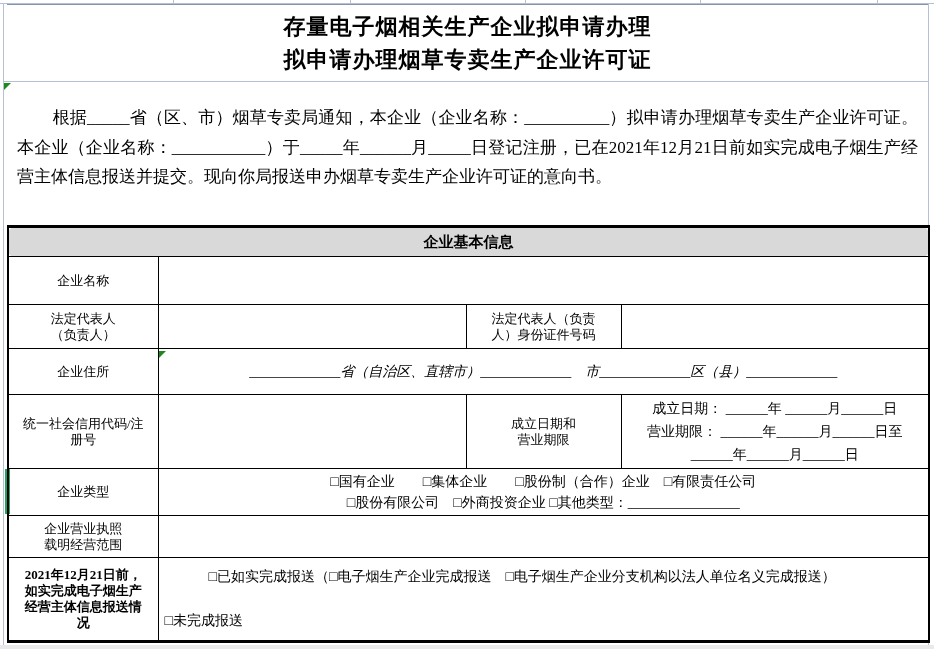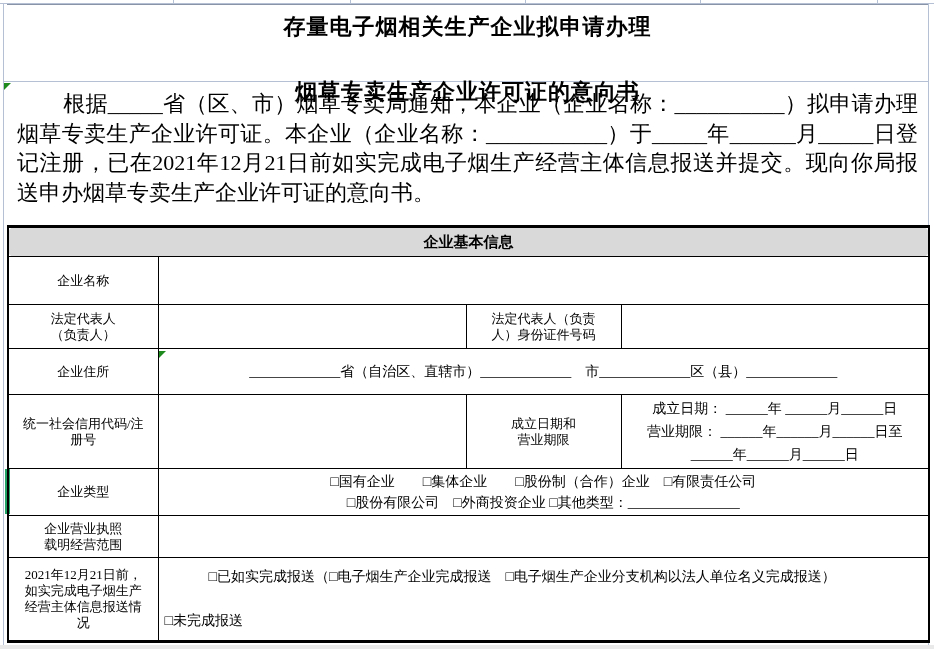--- a/index.html
+++ b/index.html
@@ -19,38 +19,38 @@
   .cell-flag { position:absolute; width:0; height:0;
     border-top:7px solid #1e8a1e; border-right:7px solid transparent; }
   .flag-intro { left:4px; top:83px; }
   .flag-address { left:159px; top:351px; }
   .accent-bar { position:absolute; left:5px; top:469px; width:5px; height:45px; background:#21a366; }
 
   
   .title-block { position:absolute; left:7px; top:4px; width:921px; height:77px;
     display:flex; flex-direction:column; justify-content:center; align-items:center;
     border-top:1px solid #8a94a8; }
-  .title-line { font-size:22px; font-weight:bold; line-height:33px; letter-spacing:1px;margin-top:32px; }
+  .title-line { font-size:22px; font-weight:bold; line-height:33px; letter-spacing:1px; }
 
   
-  .intro-block { position:absolute; left:7px; top:82px; width:921px; height:143px;
-    padding:7px 10px 0 10px; font-size:22px; line-height:29.5px;
+  .intro-block { position:absolute; left:7px; top:96px; width:921px; height:143px;
+    padding:7px 10px 0 10px; font-size:17px; line-height:29.5px;
     text-align:justify; text-indent:2.1em; }
 
   
   table.form { position:absolute; left:7px; top:225px; width:921px;
     border-collapse:collapse; table-layout:fixed;
     border:2px solid #000; border-top-width:3px; border-bottom-width:3px; }
   table.form td, table.form th { border:1px solid #000; vertical-align:middle; overflow:hidden; }
   th.section-header { height:28px; background:#d9d9d9; font-size:15px; font-weight:bold;
     text-align:center; border-bottom:2px solid #000;border-radius:7px; }
   td.lbl { text-align:center; font-size:13px; line-height:16px; white-space:pre-line; padding:2px; }
   td.val { font-size:14px; padding:2px 6px; }
-  td.val-center { text-align:center; }
-  .small-lbl { font-size:12.5px; line-height:15.5px; }
+  td.val-center { text-align:center;font-style:italic; }
+  .small-lbl { font-size:12.5px; line-height:15.5px;font-weight:bold; }
   .date-line { line-height:23px; white-space:nowrap;text-align:center; }
   .date-line-center { text-align:center; }
   .type-line { line-height:21px; white-space:nowrap; text-align:center; }
   .report-line1 { line-height:20px; white-space:nowrap;margin-left:44px; }
   .report-line2 { line-height:20px; margin-top:24px; }
 </style>
 </head>
 <body>
 
 <div class="page">
@@ -65,21 +65,21 @@
   <div class="gridline grid-stub" style="left:700px;"></div>
   <div class="gridline grid-stub" style="left:877px;"></div>
   <div class="bottom-strip"></div>
 
   <div class="cell-flag flag-intro"></div>
   <div class="cell-flag flag-address"></div>
   <div class="accent-bar"></div>
 
   <div class="title-block">
     <div class="title-line">存量电子烟相关生产企业拟申请办理</div>
-    <div class="title-line">烟草专卖生产企业许可证的意向书</div>
+    <div class="title-line">拟申请办理烟草专卖生产企业许可证</div>
   </div>
 
   <div class="intro-block">根据_____省（区、市）烟草专卖局通知，本企业（企业名称：__________）拟申请办理烟草专卖生产企业许可证。本企业（企业名称：___________）于_____年______月_____日登记注册，已在2021年12月21日前如实完成电子烟生产经营主体信息报送并提交。现向你局报送申办烟草专卖生产企业许可证的意向书。</div>
 
   <table class="form">
     <colgroup>
       <col style="width:150px">
         <col style="width:308px">
         <col style="width:155px">
         <col style="width:308px">

